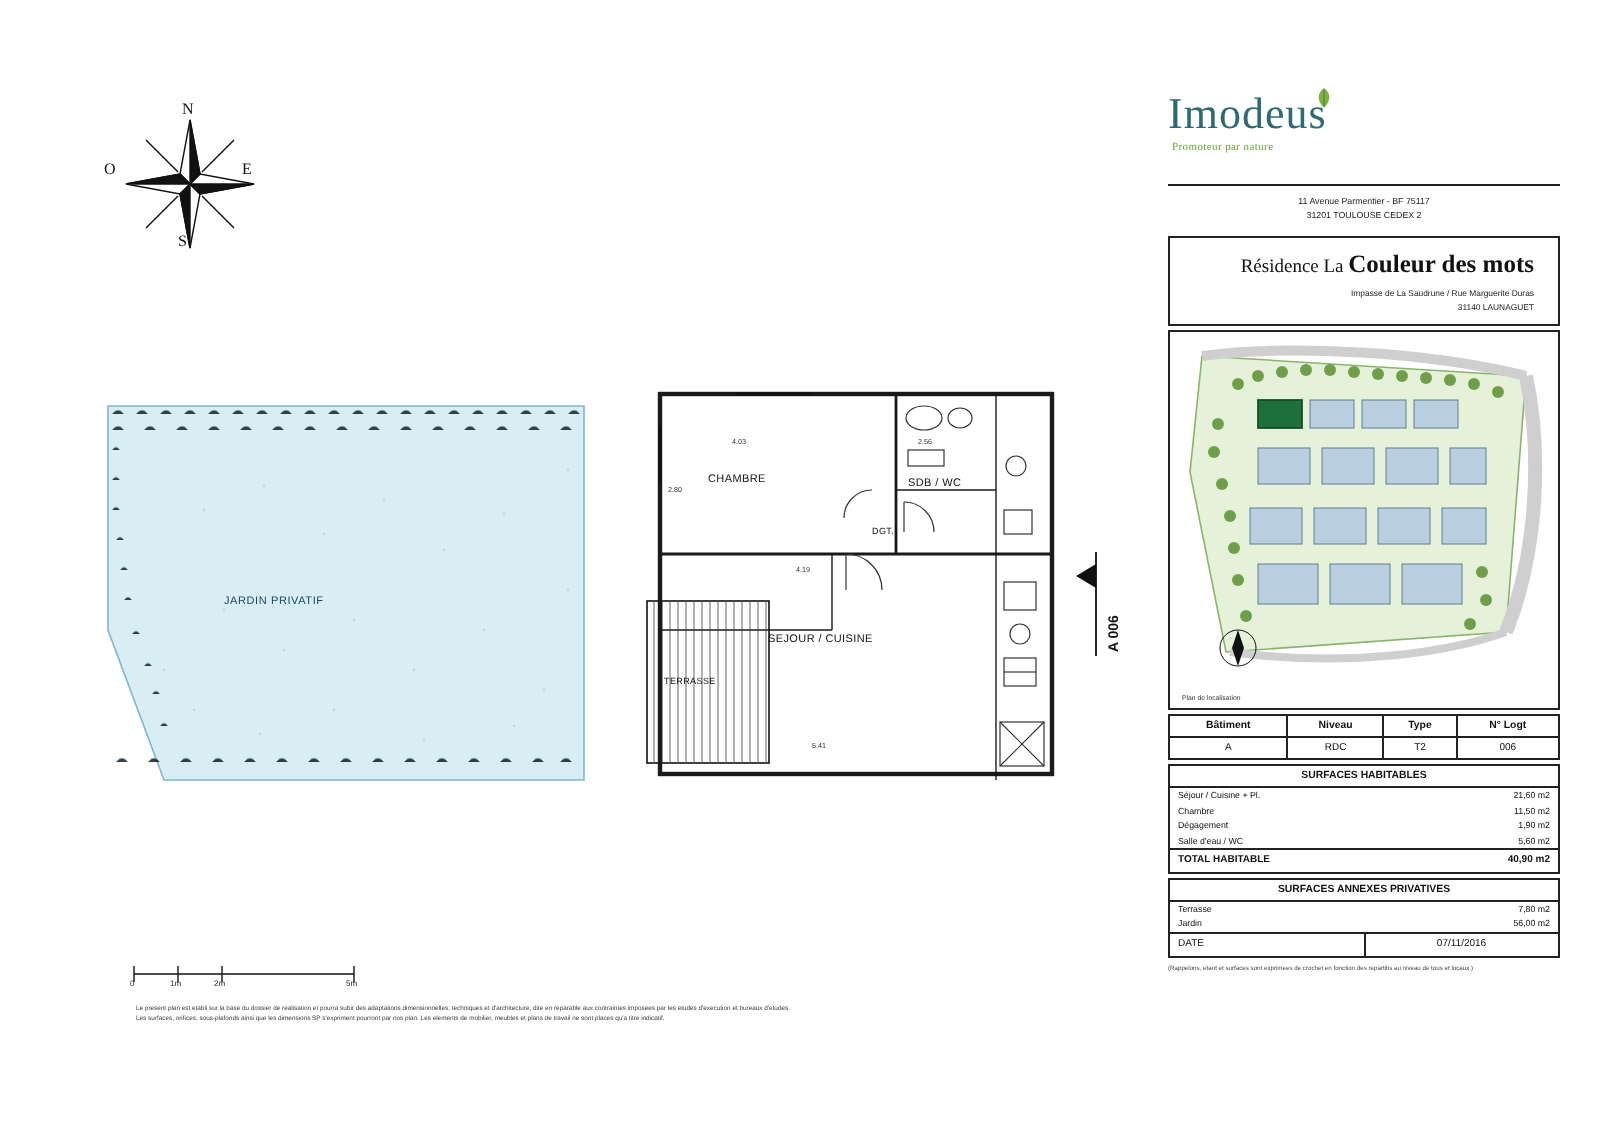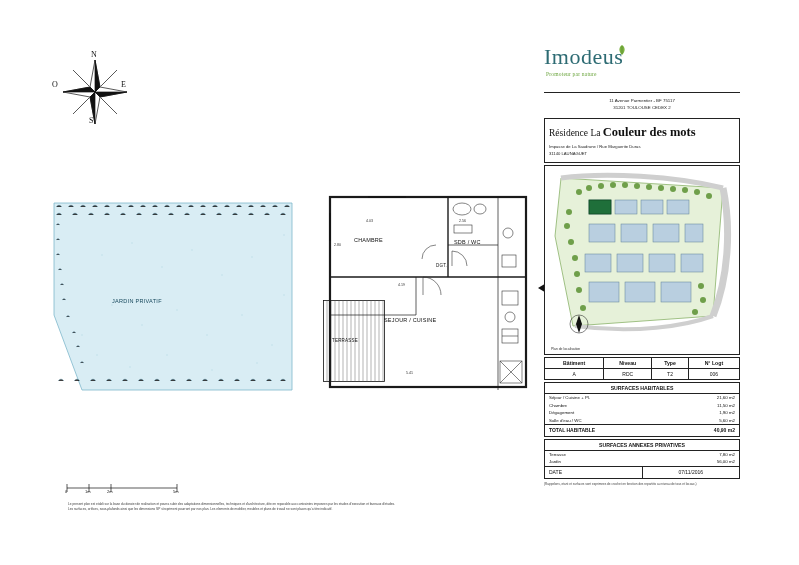--- a/index.html
+++ b/index.html
@@ -109,21 +109,21 @@
   
   #legal {
     left: 68px; top: 502px; width: 380px;
     font-size: 3.2px;
     line-height: 1.45;
     color: #3a3a3a;
     text-align: justify;
   }
 
   
-  #right { left: 544px; top: 40px; width: 196px; }
+  #right { left: 584px; top: 40px; width: 196px; }
 
   
   .logo-wrap { position: relative; height: 52px; }
   .logo-text {
     font-family: "Liberation Serif", serif;
     font-size: 22px;
     color: #2d6b73;
     letter-spacing: .5px;
     position: absolute;
     left: 0; top: 4px;
@@ -147,21 +147,21 @@
     padding: 4px 0 4px 0;
     text-align: center;
     font-size: 4.4px;
     line-height: 1.7;
     color: #222;
   }
 
   .title-box {
     border: 1.1px solid #222;
     padding: 6px 12px 5px 4px;
-    text-align: left;
+    text-align: right;
     margin-top: 2px;
   }
   .title-main {
     font-family: "Liberation Serif", serif;
     font-size: 9.5px;
     color: #111;
   }
   .title-main .big {
     font-size: 12.5px;
     font-weight: bold;

